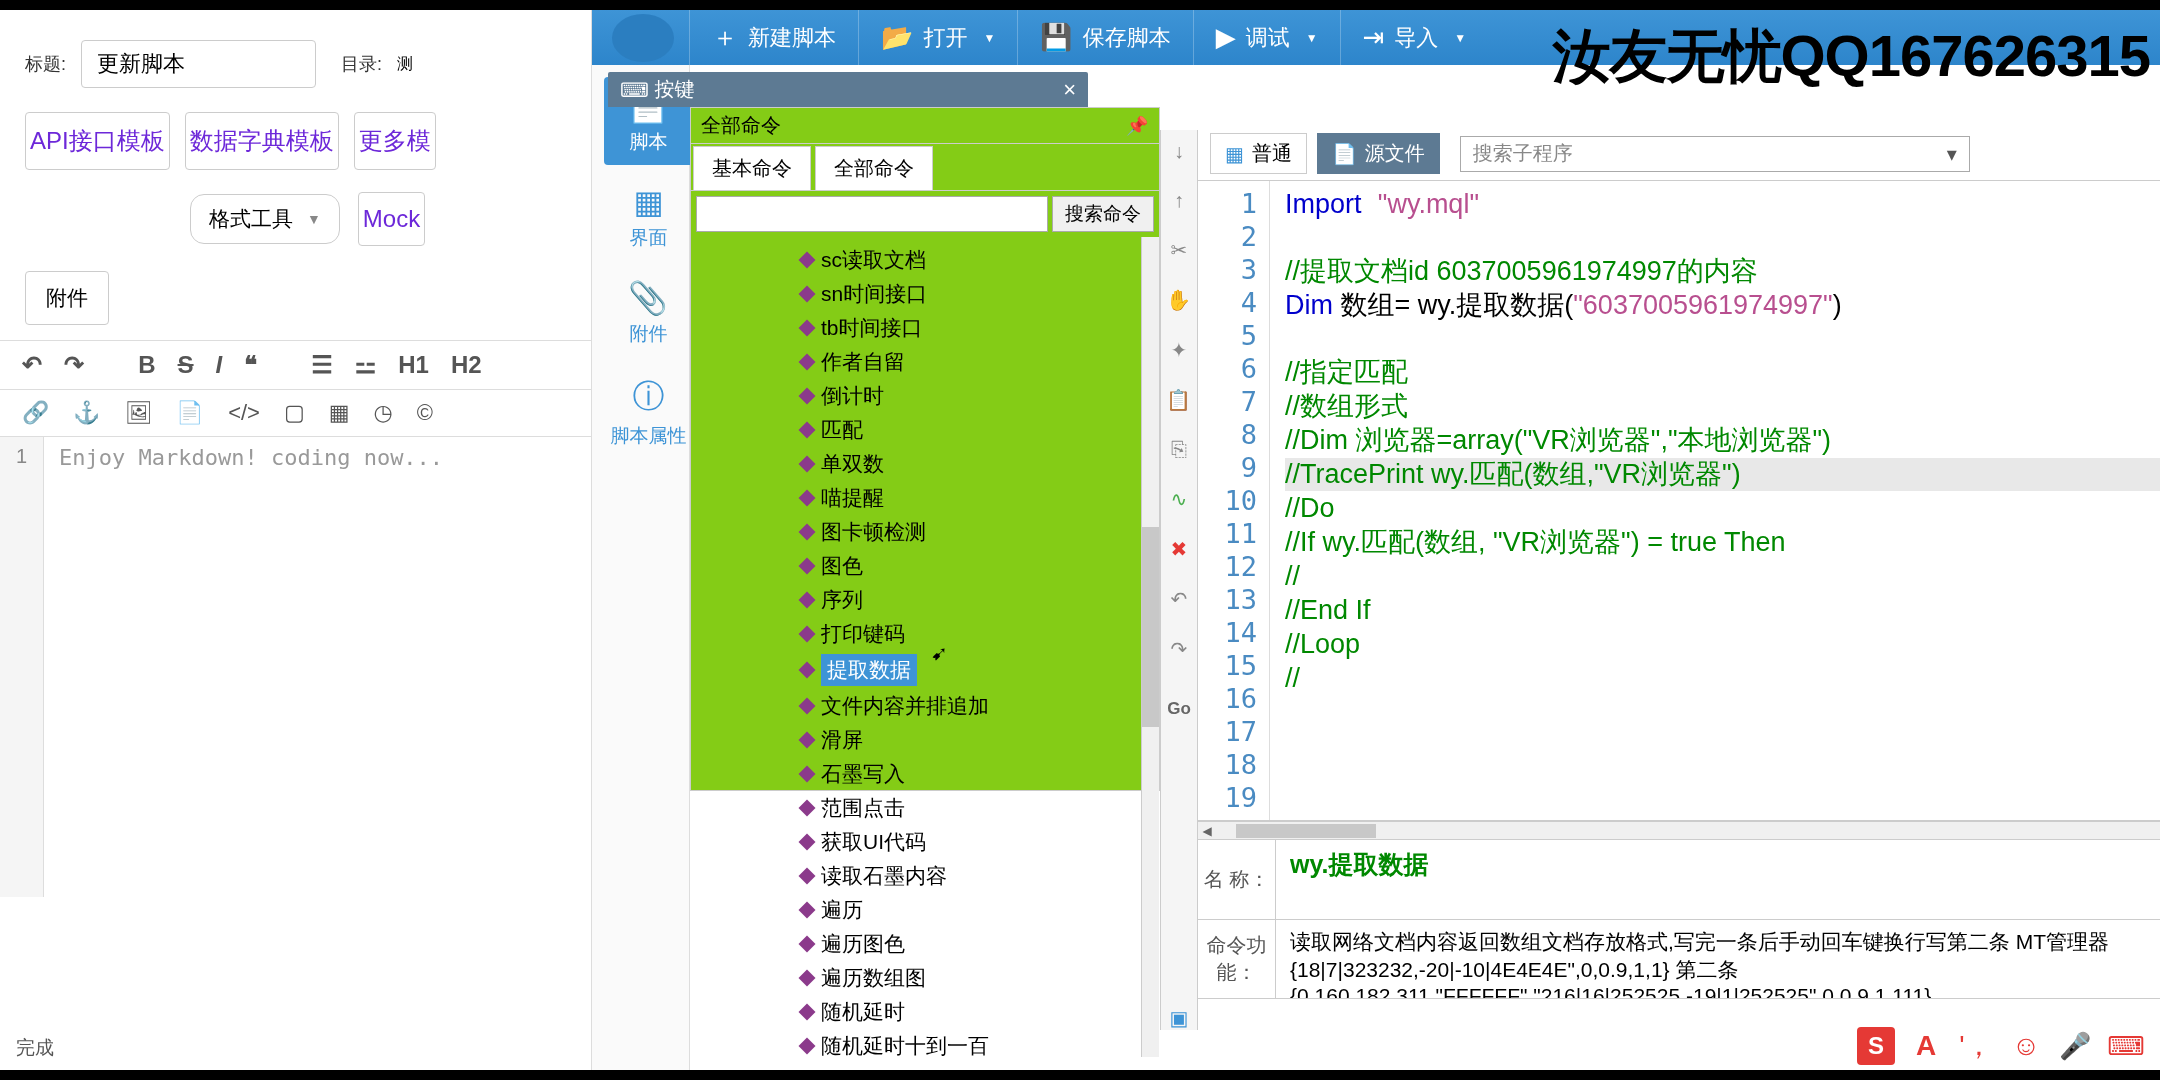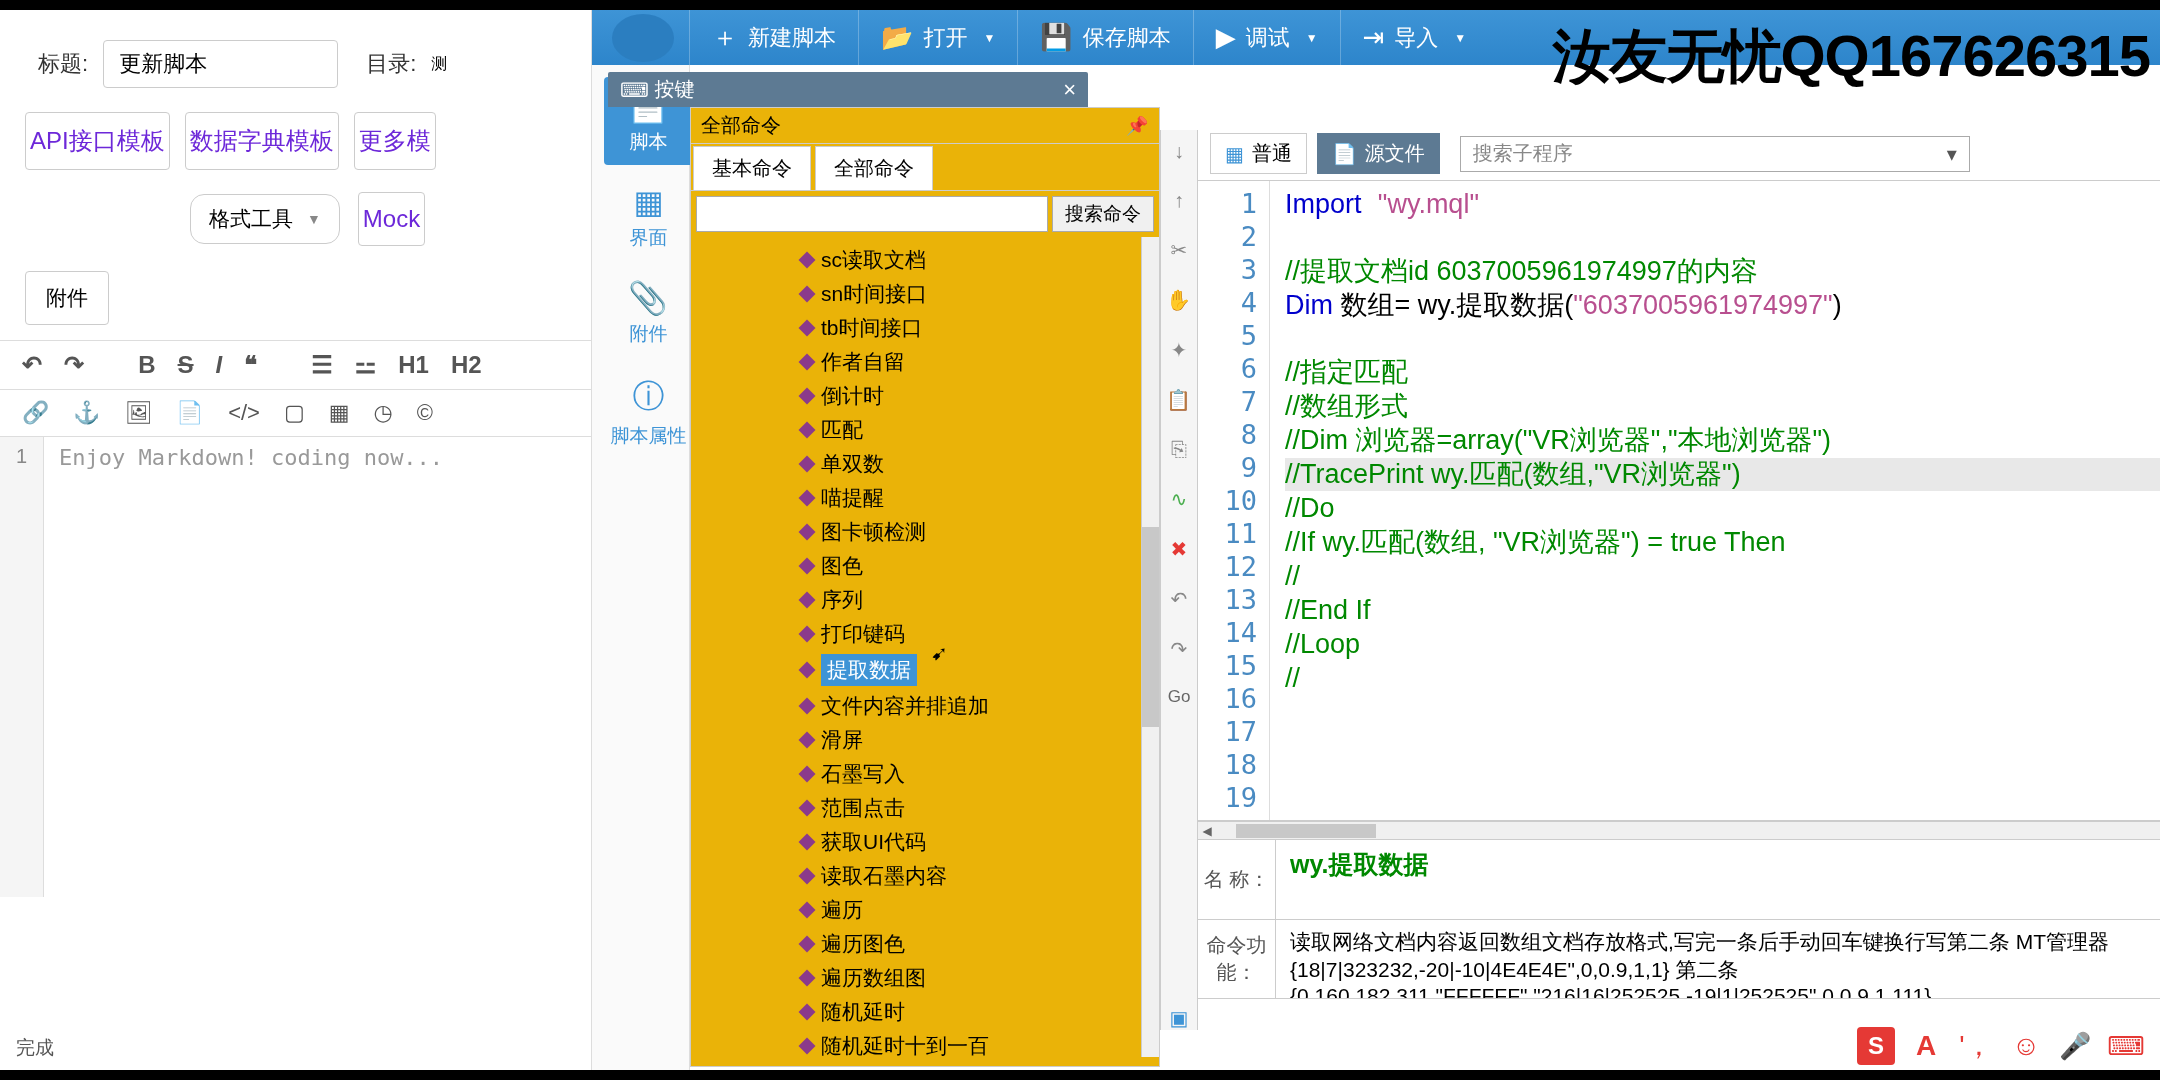--- a/index.html
+++ b/index.html
@@ -3,21 +3,21 @@
 <meta charset="utf-8">
 <style>
 * { margin: 0; padding: 0; box-sizing: border-box; font-family: "Microsoft YaHei", Arial, sans-serif; }
 body { background: #fff; width: 2160px; height: 1080px; overflow: hidden; position: relative; }
 
 .top-black { position: absolute; top: 0; left: 0; right: 0; height: 10px; background: #000; }
 .bottom-black { position: absolute; bottom: 0; left: 0; right: 0; height: 10px; background: #000; }
 
 .left-panel { position: absolute; left: 0; top: 10px; width: 592px; height: 1060px; background: #fff; border-right: 1px solid #ddd; }
 .left-header { padding: 30px 25px 12px 25px; display: flex; align-items: center; gap: 15px; }
-.left-header label { font-size: 22px; color: #333; margin-left: 13px; }
+.left-header label { font-size: 18px; color: #333; }
 .title-input { width: 235px; height: 48px; border: 1px solid #ccc; border-radius: 4px; padding: 0 15px; font-size: 22px; }
 .dir-label { margin-left: 10px; font-size: 22px; color: #333; }
 
 .btn-row { padding: 12px 25px; display: flex; gap: 15px; flex-wrap: wrap; }
 .tpl-btn { padding: 12px 4px; border: 1px solid #ccc; border-radius: 4px; background: #fff; font-size: 24px; color: #6d28d9; cursor: pointer; }
 
 .tool-row { padding: 10px 25px; display: flex; gap: 18px; align-items: center; }
 .format-select { padding: 10px 18px; border: 1px solid #ccc; border-radius: 14px; font-size: 21px; display: flex; align-items: center; gap: 14px; }
 .chev { font-size: 14px; color: #888; }
 
@@ -47,21 +47,21 @@
 
 .left-dock { position: absolute; left: 592px; top: 65px; width: 98px; height: 1005px; background: #fafafa; border-right: 1px solid #ddd; display: flex; flex-direction: column; align-items: center; padding-top: 12px; gap: 8px; }
 .dock-item { width: 90px; padding: 10px 0; text-align: center; cursor: pointer; margin-left: 16px; }
 .dock-item.active { background: #3e94d6; color: #fff; border-radius: 4px; }
 .dock-icon { font-size: 32px; display: block; margin-bottom: 4px; }
 .dock-label { font-size: 19px; }
 
 .dialog { position: absolute; left: 608px; top: 72px; width: 480px; height: 35px; background: #5d7a93; border-radius: 2px 2px 0 0; display: flex; align-items: center; padding: 0 12px; color: #fff; font-size: 20px; z-index: 50; }
 .dialog-close { margin-left: auto; font-size: 22px; cursor: pointer; }
 
-.cmd-panel { position: absolute; left: 690px; top: 107px; width: 470px; height: 960px; background: #eab308; border: 1px solid #ccc; }
+.cmd-panel { position: absolute; left: 690px; top: 107px; width: 470px; height: 684px; background: #84cc16; border: 1px solid #ccc; }
 .cmd-header { display: flex; align-items: center; padding: 4px 10px; border-bottom: 1px solid #ccc; font-size: 20px; }
 .pin-icon { margin-left: auto; font-size: 18px; color: #555; }
 .cmd-tabs { display: flex; border-bottom: 1px solid #ccc; }
 .cmd-tab { padding: 8px 18px; font-size: 20px; border: 1px solid #ccc; border-bottom: none; background: #fff; margin: 2px 2px 0 2px; }
 .cmd-tab.active { background: #fff; }
 .cmd-search-row { display: flex; padding: 5px; gap: 4px; }
 .cmd-search-input { flex: 1; height: 36px; border: 1px solid #aaa; padding: 0 8px; }
 .cmd-search-btn { padding: 0 12px; border: 1px solid #aaa; background: #f0f0f0; font-size: 19px; }
 .cmd-tree { padding: 6px 0 6px 110px; height: 820px; overflow: hidden; position: relative; }
 .tree-item { display: flex; align-items: center; gap: 8px; padding: 3px 0; font-size: 21px; cursor: pointer; }
@@ -70,21 +70,21 @@
 .cursor-icon { position: absolute; left: 240px; top: 404px; font-size: 20px; }
 .scrollbar-v { position: absolute; right: 0; top: 0; width: 18px; height: 100%; background: #f0f0f0; border-left: 1px solid #ccc; }
 .scrollbar-thumb { width: 100%; height: 200px; background: #c8c8c8; margin-top: 290px; }
 
 .side-icons { position: absolute; left: 1160px; top: 130px; width: 38px; height: 900px; background: #f5f5f5; border-left: 1px solid #ccc; border-right: 1px solid #ccc; display: flex; flex-direction: column; align-items: center; gap: 26px; padding-top: 10px; }
 .side-icon { font-size: 20px; color: #888; cursor: pointer; }
 .side-icon.green { color: #4caf50; }
 .side-icon.red { color: #e53935; }
 .side-icon.yellow { color: #d4a017; }
 .side-icon.blue { color: #3e94d6; }
-.go-text { font-size: 17px; color: #666; font-weight: normal; }
+.go-text { font-size: 17px; color: #666; font-weight: bold; margin-top: 12px; }
 
 .right-panel { position: absolute; left: 1198px; top: 127px; right: 0; height: 943px; background: #fff; }
 .right-tabs { display: flex; align-items: center; gap: 10px; padding: 6px 12px; border-bottom: 1px solid #ccc; }
 .view-btn { display: flex; align-items: center; gap: 8px; padding: 6px 14px; border: 1px solid #ccc; background: #fff; font-size: 20px; cursor: pointer; }
 .view-btn.active { background: #5d7a93; color: #fff; border-color: #5d7a93; }
 .sub-search { margin-left: 10px; height: 36px; border: 1px solid #aaa; padding: 0 12px; font-size: 20px; width: 510px; color: #888; display: flex; align-items: center; justify-content: space-between; }
 
 .code-editor { display: flex; height: 640px; border-bottom: 1px solid #ccc; }
 .line-numbers { width: 72px; text-align: right; padding: 6px 12px 6px 0; background: #fff; border-right: 1px solid #ddd; font-family: Consolas, monospace; font-size: 27px; color: #4a8bc2; line-height: 33px; }
 .code-content { flex: 1; padding: 6px 0 6px 15px; font-family: Consolas, monospace; font-size: 27px; line-height: 33px; white-space: pre; overflow: hidden; }

